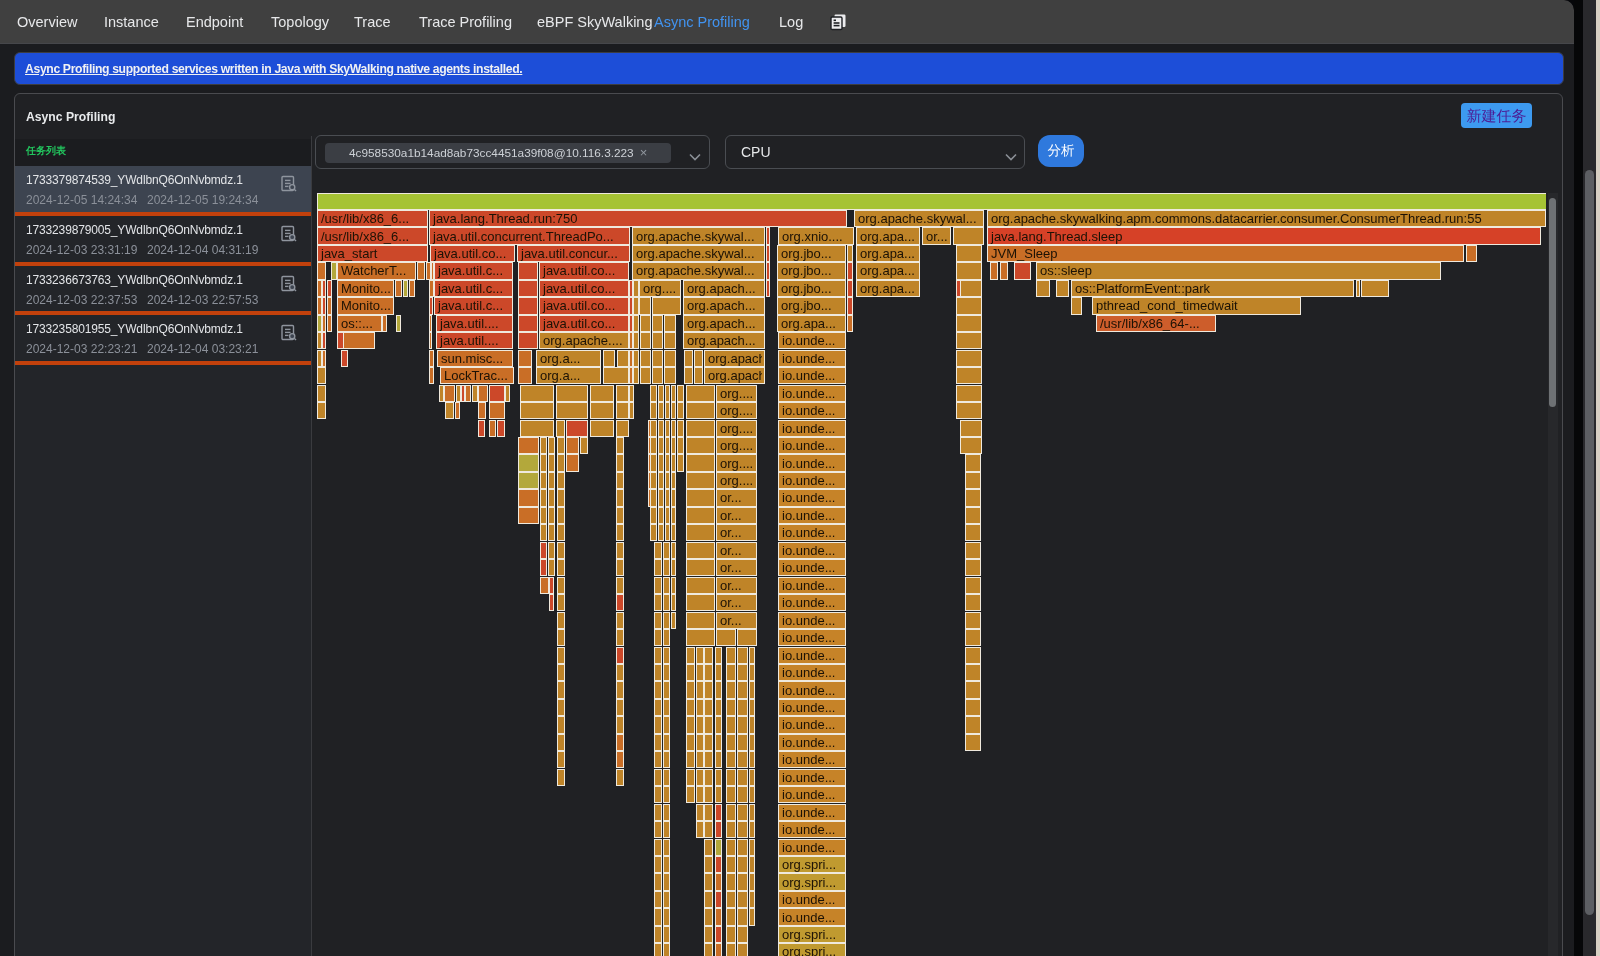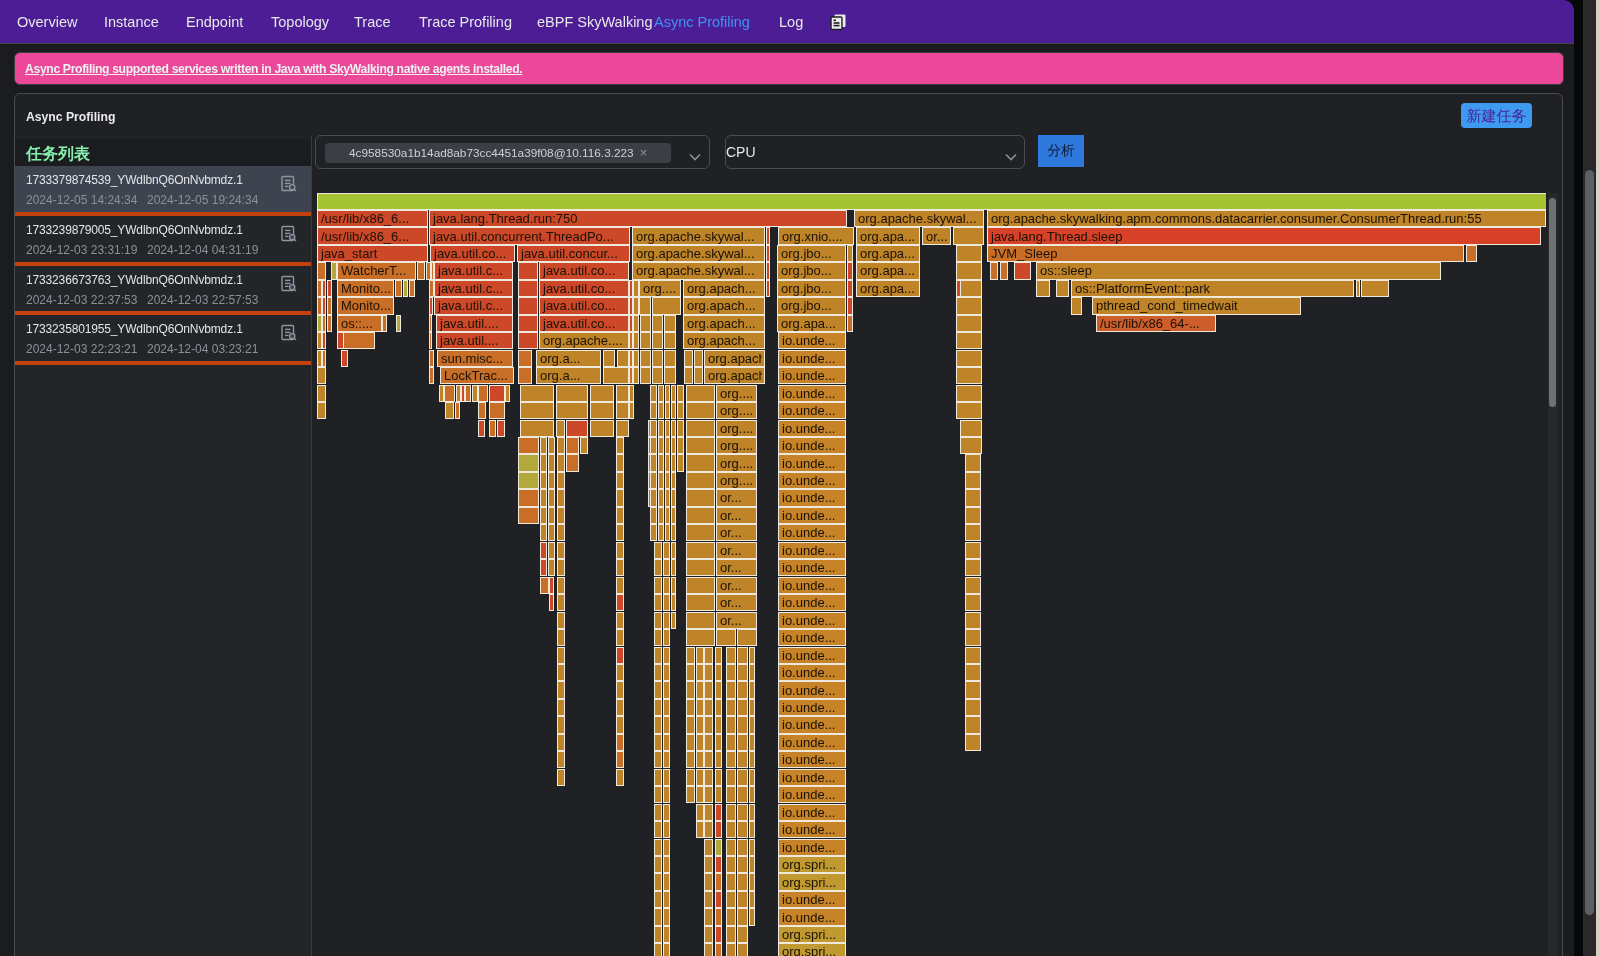--- a/index.html
+++ b/index.html
@@ -1,49 +1,49 @@
 <!DOCTYPE html>
 <html><head><meta charset="utf-8"><style>
 
 * { margin:0; padding:0; box-sizing:border-box; }
 body { width:1600px; height:956px; background:#06070a; overflow:hidden;
   font-family:"Liberation Sans", sans-serif; position:relative; }
 #app { position:absolute; left:0; top:0; width:1574px; height:956px;
   background:#1b1c1f; border-radius:0 10px 0 0; overflow:hidden; }
-#nav { position:absolute; left:0; top:0; width:1574px; height:44px; background:#4c1d95;
+#nav { position:absolute; left:0; top:0; width:1574px; height:44px; background:#404040;
   border-bottom:1px solid #46474b; border-radius:0 10px 0 0; }
 #nav .tab { position:absolute; top:14px; font-size:14.5px; color:#e7e8ea; }
 #nav .tab.act { color:#4193f0; }
 #banner { position:absolute; left:14px; top:52px; width:1550px; height:33px;
-  background:#ec4899; border:1px solid #3c3d41; border-radius:6px; }
+  background:#1d4ed8; border:1px solid #3c3d41; border-radius:6px; }
 #banner span { position:absolute; left:10px; top:9px; font-size:12.2px; letter-spacing:-0.35px; font-weight:bold;
   color:#f0f1f3; text-decoration:underline; }
 #panel { position:absolute; left:14px; top:93px; width:1549px; height:880px;
   background:#202124; border:1px solid #4a4b4f; border-radius:6px; }
 #ptitle { position:absolute; left:26px; top:110px; font-size:12.2px; font-weight:bold; color:#e8eaec; }
 #newtask { position:absolute; left:1461px; top:103px; width:71px; height:25px; background:#3d9af0;
   border-radius:4px; color:#4c1d95; font-size:15px; text-align:center; line-height:25px; }
 #sidebar { position:absolute; left:15px; top:139px; width:296px; height:834px; background:#232529; }
 #sidehead { position:absolute; left:15px; top:139px; width:296px; height:27px; background:#1b1c1f;
-  color:#86efac; font-size:16px; font-weight:bold; padding:5px 0 0 11px; }
+  color:#22c55e; font-size:10px; font-weight:bold; padding:5px 0 0 11px; }
 #sidediv { position:absolute; left:311px; top:136px; width:1px; height:837px; background:#3a3b3f; }
 .item { position:absolute; left:15px; width:296px; background:#232529; border-bottom:4px solid #c2410c; }
 .item.sel { background:#3d4450; }
 .item .t1 { position:absolute; left:11px; top:7px; font-size:12px; letter-spacing:-0.15px; color:#e3e5e8; }
 .item .t2 { position:absolute; left:11px; top:27px; font-size:12px; color:#8b9099; }
 .sel1 { position:absolute; left:315px; top:135px; width:395px; height:34px;
   border:1px solid #4a4d52; border-radius:6px; background:#202124; }
 .chip { position:absolute; left:9px; top:7px; height:20px; background:#3b3e44; border-radius:4px;
   font-size:11.8px; color:#cdd1d6; line-height:20px; padding:0 24px; }
 .chip .x { color:#9298a0; margin-left:6px; font-size:13px; }
 .sel2 { position:absolute; left:725px; top:135px; width:300px; height:34px;
   border:1px solid #4a4d52; border-radius:6px; background:#202124; color:#e6e8ea;
-  font-size:14px; line-height:32px; }
+  font-size:14px; line-height:32px; padding-left:15px; }
 #analyze { position:absolute; left:1038px; top:135px; width:46px; height:32px; background:#2f79dd;
-  border-radius:0; color:#0f172a; font-size:13.5px; text-align:center; line-height:32px; }
+  border-radius:12px; color:#ffffff; font-size:13.5px; text-align:center; line-height:32px; }
 #fsbar { position:absolute; left:1548px; top:193px; width:10px; height:763px; background:#27282b; }
 #fsthumb { position:absolute; left:1549px; top:198px; width:7px; height:209px; background:#6e7174; border-radius:4px; }
 #pgutter { position:absolute; left:1574px; top:0; width:9px; height:956px; background:#060708; }
 #psbar { position:absolute; left:1583px; top:0; width:13px; height:956px; background:#29292c; }
 #psthumb { position:absolute; left:1585px; top:170px; width:9px; height:745px; background:#5d5f63; border-radius:5px; }
 #beige { position:absolute; left:1596px; top:0; width:4px; height:956px; background:#d8d0c3; }
 
 </style></head><body>
 <div id="app">
 <div id="nav">

